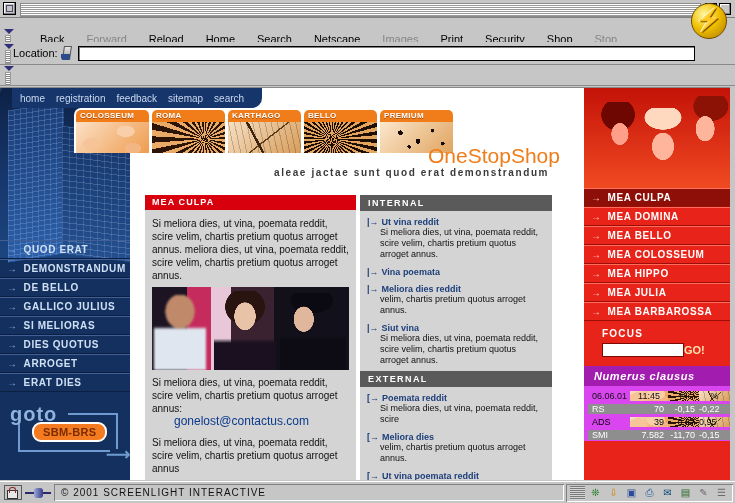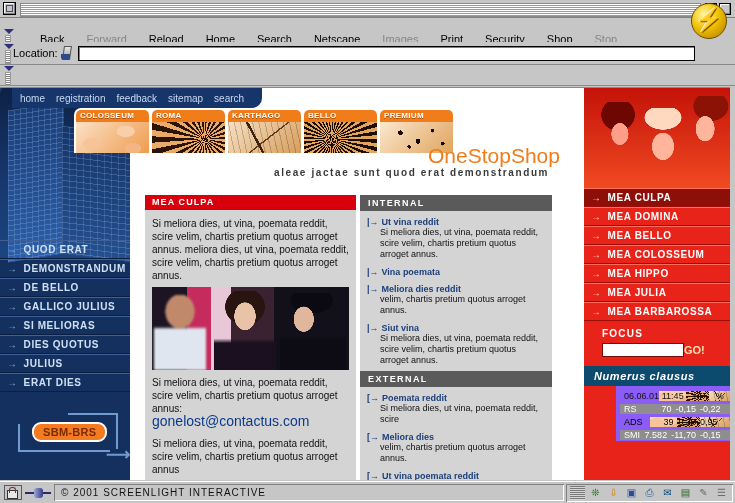--- a/index.html
+++ b/index.html
@@ -295,21 +295,21 @@
       radial-gradient(ellipse 28px 26px at 50% 20%, #2a1410 0 70%, transparent 72%),
       linear-gradient(to bottom, transparent 0 60%, #1a1020 66% 100%);
   }
   .mc-photo .f3{
     position:absolute; left:128px; top:6px; width:66px; height:77px;
     background:
       radial-gradient(ellipse 16px 20px at 36% 34%, #e0b79c 0 62%, transparent 64%),
       radial-gradient(ellipse 30px 18px at 48% 10%, #0b0a12 0 70%, transparent 72%),
       linear-gradient(to bottom, transparent 0 55%, #0d0b14 60% 100%);
   }
-  .mail{ color:#0b3a8c; text-decoration:none; font-size:14px; }
+  .mail{ color:#0b3a8c; text-decoration:none; font-size:12px;margin-left:22px; }
 
   .mc-right{ position:absolute; left:215px; top:0; width:192px; }
   .sec-hdr{
     height:16px; background:#5a5a5a; color:#fff; font-size:9px; font-weight:bold;
     letter-spacing:1.4px; line-height:16px; padding-left:8px;
     font-family:"Liberation Sans", sans-serif;
   }
   .sec-body{ background:#d4d4d4; padding:6px 7px 5px 7px; }
   .lnk{ margin-bottom:7px; }
   .lnk .tt{ color:#1d3f7a; font-size:9px; font-weight:bold; display:flex; gap:3px;
@@ -359,25 +359,25 @@
     margin-bottom:4px; font-family:"Liberation Sans", sans-serif; }
   .focus .frow{ display:flex; align-items:center; }
   .focus input{
     width:82px; height:14px; border:1px solid #7a0a04; background:#fff;
     font-size:10px; padding:0 3px; font-family:"Liberation Sans", sans-serif;
   }
   .focus .go{ color:#ffe2b0; font-size:11px; font-weight:bold; cursor:pointer;
     font-family:"Liberation Sans", sans-serif;}
 
   .numerus{
-    background:#0c4a6e; color:#fff; font-size:11px; font-style:italic;
+    background:#a21caf; color:#fff; font-size:11px; font-style:italic;
     font-weight:bold; letter-spacing:.6px; padding:4px 0 4px 10px;
     font-family:"Liberation Sans", sans-serif;
   }
-  .stable{ background:#8b5cf6; padding:3px 4px 0 4px;margin-left:32px; }
+  .stable{ background:#d946ef; padding:3px 4px 0 4px; }
   .strow{ display:flex; font-size:9px; height:13px; align-items:center;
     font-family:"Liberation Sans", sans-serif; }
   .strow.head{ color:#111; }
   .strow .c0{ width:42px; padding-left:4px; }
   .strow .c1{ width:38px; text-align:right; padding-right:4px; }
   .strow .c2{ width:31px; text-align:right; padding-right:4px; }
   .strow .c3{ width:31px; text-align:center; padding-right:16px; }
   .strow.alt .c0,.strow.alt .c1,.strow.alt .c2,.strow.alt .c3{ background:#8e8e8e; color:#fff; }
   .strow.head .c1,.strow.head .c2,.strow.head .c3{ text-align:center; padding-right:0; }
 
@@ -492,28 +492,29 @@
           <div class="lnav">
             <span class="arr">→</span>
             <span>SI MELIORAS</span>
           </div>
           <div class="lnav">
             <span class="arr">→</span>
             <span>DIES QUOTUS</span>
           </div>
           <div class="lnav">
             <span class="arr">→</span>
-            <span>JULIUS</span>
+            <span>ARROGET</span>
           </div>
           <div class="lnav">
             <span class="arr">→</span>
             <span>ERAT DIES</span>
           </div>
         </div>
         <div class="goto">
+          <div class="goto-word">goto</div>
           <div class="goto-line"></div>
           <div class="goto-line2"></div>
           <div class="goto-line3"></div>
           <div class="goto-line4"></div>
           <div class="goto-arrow">⟶</div>
           <div class="sbm">SBM-BRS</div>
         </div>
       </div>
 
       <div class="topnav">

